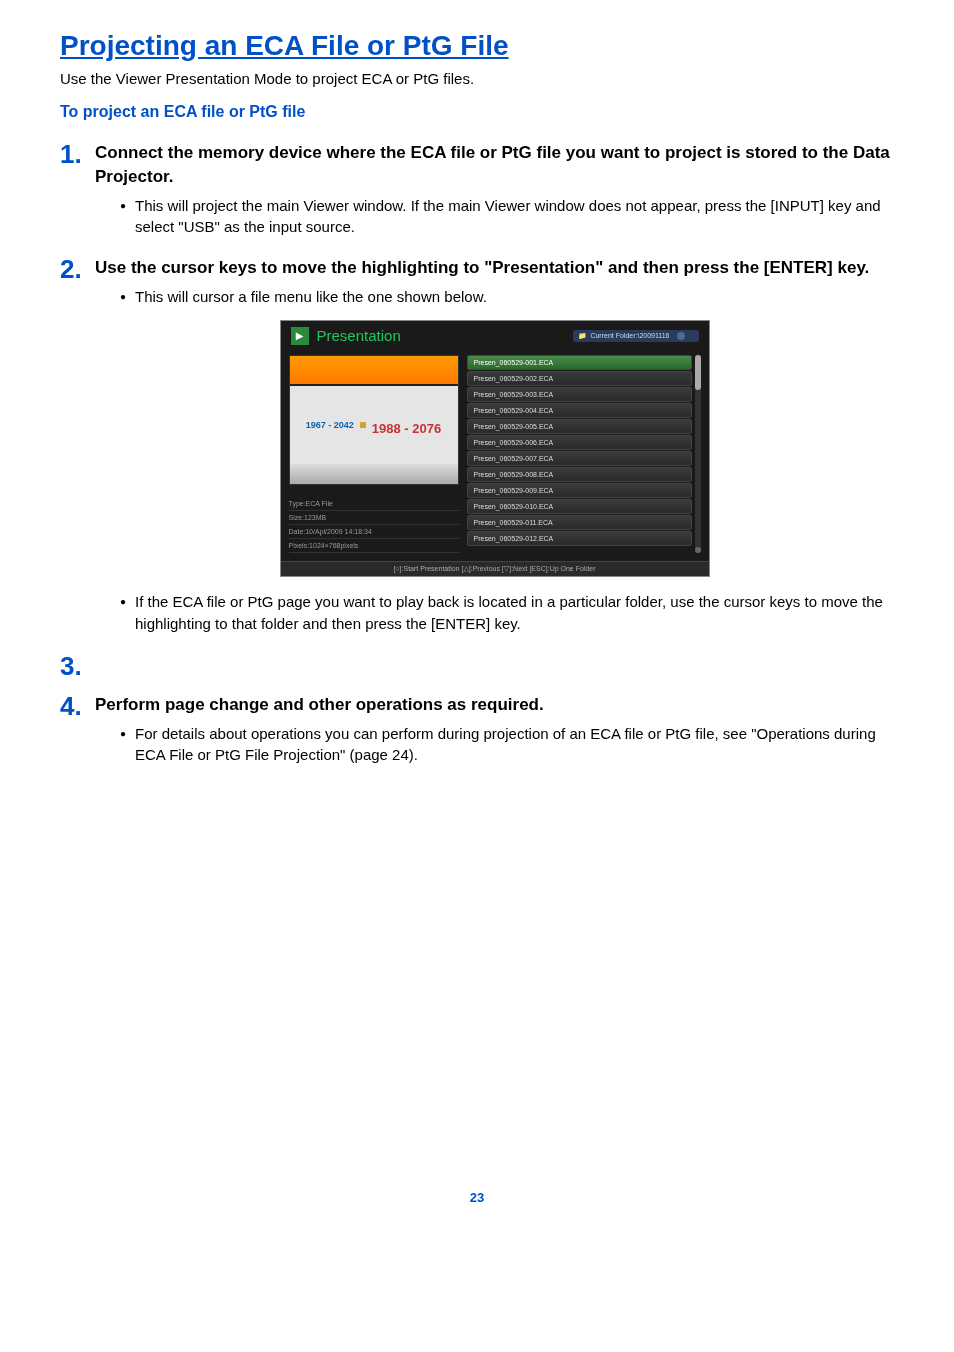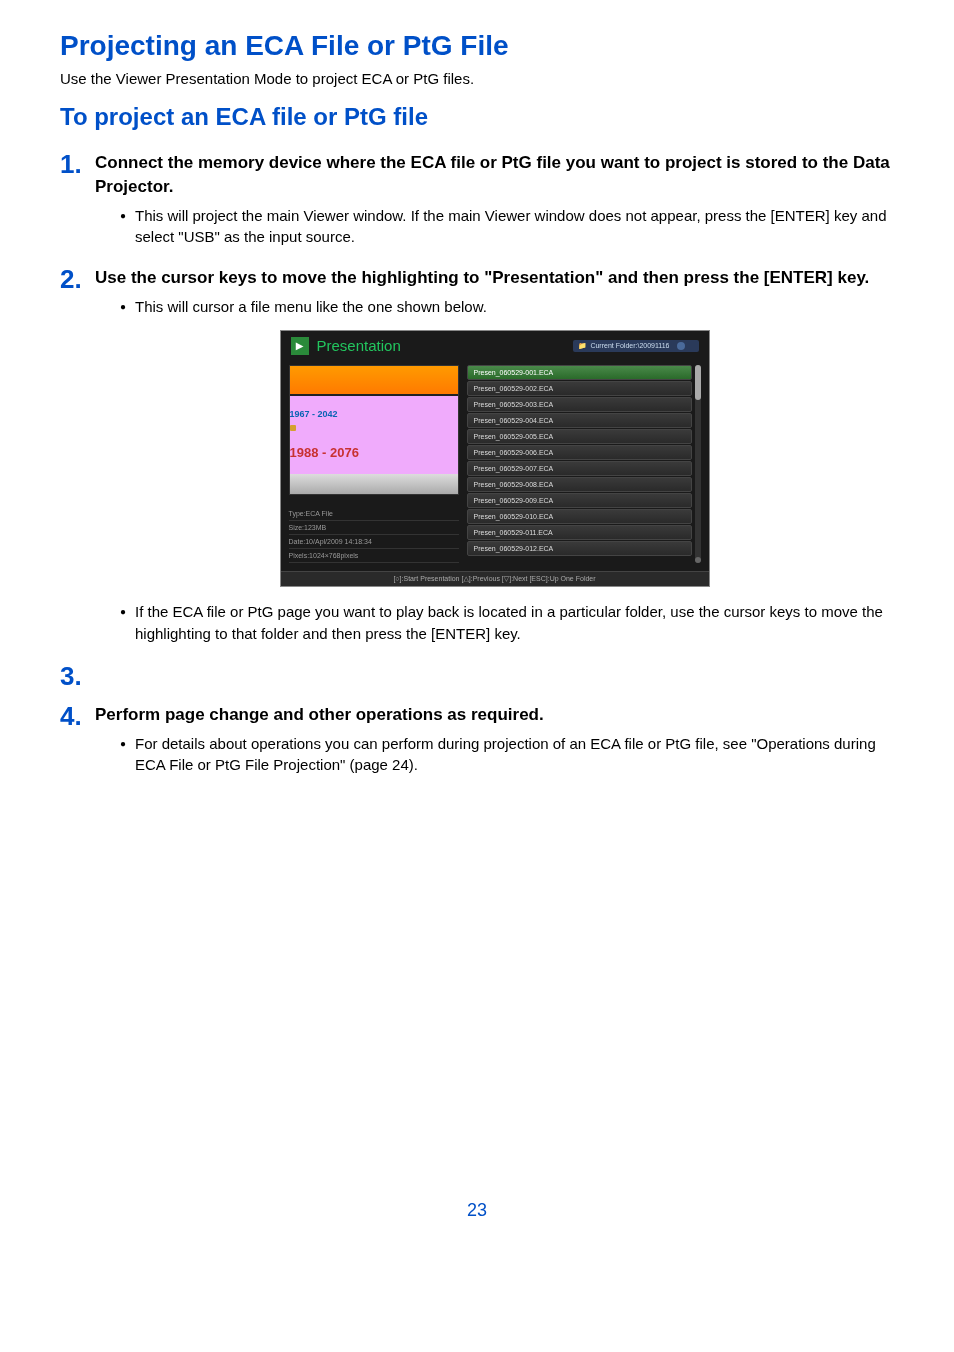--- a/index.html
+++ b/index.html
@@ -9,28 +9,29 @@
       width: 954px;
       margin: 0 auto;
       padding: 30px 60px 30px 60px;
       color: #000;
     }
     .main-title {
       color: #0050c8;
       font-size: 28px;
       font-weight: bold;
       margin-bottom: 8px;
+      text-decoration: underline;
     }
     .intro-text {
       font-size: 15px;
       margin-bottom: 16px;
     }
     .sub-title {
       color: #0050c8;
-      font-size: 24px;
+      font-size: 16px;
       font-weight: bold;
       margin-bottom: 20px;
     }
     .step {
       display: flex;
       margin-bottom: 14px;
       align-items: flex-start;
     }
     .step-number {
       color: #0050c8;
@@ -136,23 +137,23 @@
       display: flex;
       flex-direction: column;
     }
     .ss-preview-top {
       height: 30px;
       background: linear-gradient(#ff9a00, #ff7a00);
       border-bottom: 2px solid #222;
     }
     .ss-preview-mid {
       flex: 1;
-      background: #f0abfc;
-      display: flex;
-      flex-direction: column;
+      background: #e5e5e5;
+      display: flex;
+      align-items: center;
       justify-content: center;
       gap: 6px;
     }
     .year1 { font-size: 9px; font-weight: bold; color: #0a64b4; }
     .year2 { font-size: 13px; font-weight: bold; color: #c83232; margin-top: 8px; }
     .dot { width: 6px; height: 6px; background: #d4a030; border-radius: 1px; }
     .ss-preview-bot {
       height: 20px;
       background: linear-gradient(#ddd, #aaa);
     }
@@ -214,39 +215,39 @@
       background: #2a2a2a;
       color: #aaa;
       font-size: 7px;
       text-align: center;
       padding: 3px;
       border-top: 1px solid #444;
     }
     .page-number {
       text-align: center;
       color: #0050c8;
-      font-weight: normal;
-      font-size: 18px;
+      font-weight: bold;
+      font-size: 13px;
       margin-top: 420px;
     }
   </style>
 </head>
 <body>
 
 <h1 class="main-title">Projecting an ECA File or PtG File</h1>
 <p class="intro-text">Use the Viewer Presentation Mode to project ECA or PtG files.</p>
 
 <h2 class="sub-title">To project an ECA file or PtG file</h2>
 
 <div class="step">
   <div class="step-number">1.</div>
   <div class="step-content">
     <div class="step-heading">Connect the memory device where the ECA file or PtG file you want to project is stored to the Data Projector.</div>
     <ul class="bullet-list">
-      <li>This will project the main Viewer window. If the main Viewer window does not appear, press the [ENTER] key and select "USB" as the input source.</li>
+      <li>This will project the main Viewer window. If the main Viewer window does not appear, press the [INPUT] key and select "USB" as the input source.</li>
     </ul>
   </div>
 </div>
 
 <div class="step">
   <div class="step-number">2.</div>
   <div class="step-content">
     <div class="step-heading">Use the cursor keys to move the highlighting to "Presentation" and then press the [ENTER] key.</div>
     <ul class="bullet-list">
       <li>This will cursor a file menu like the one shown below.</li>

